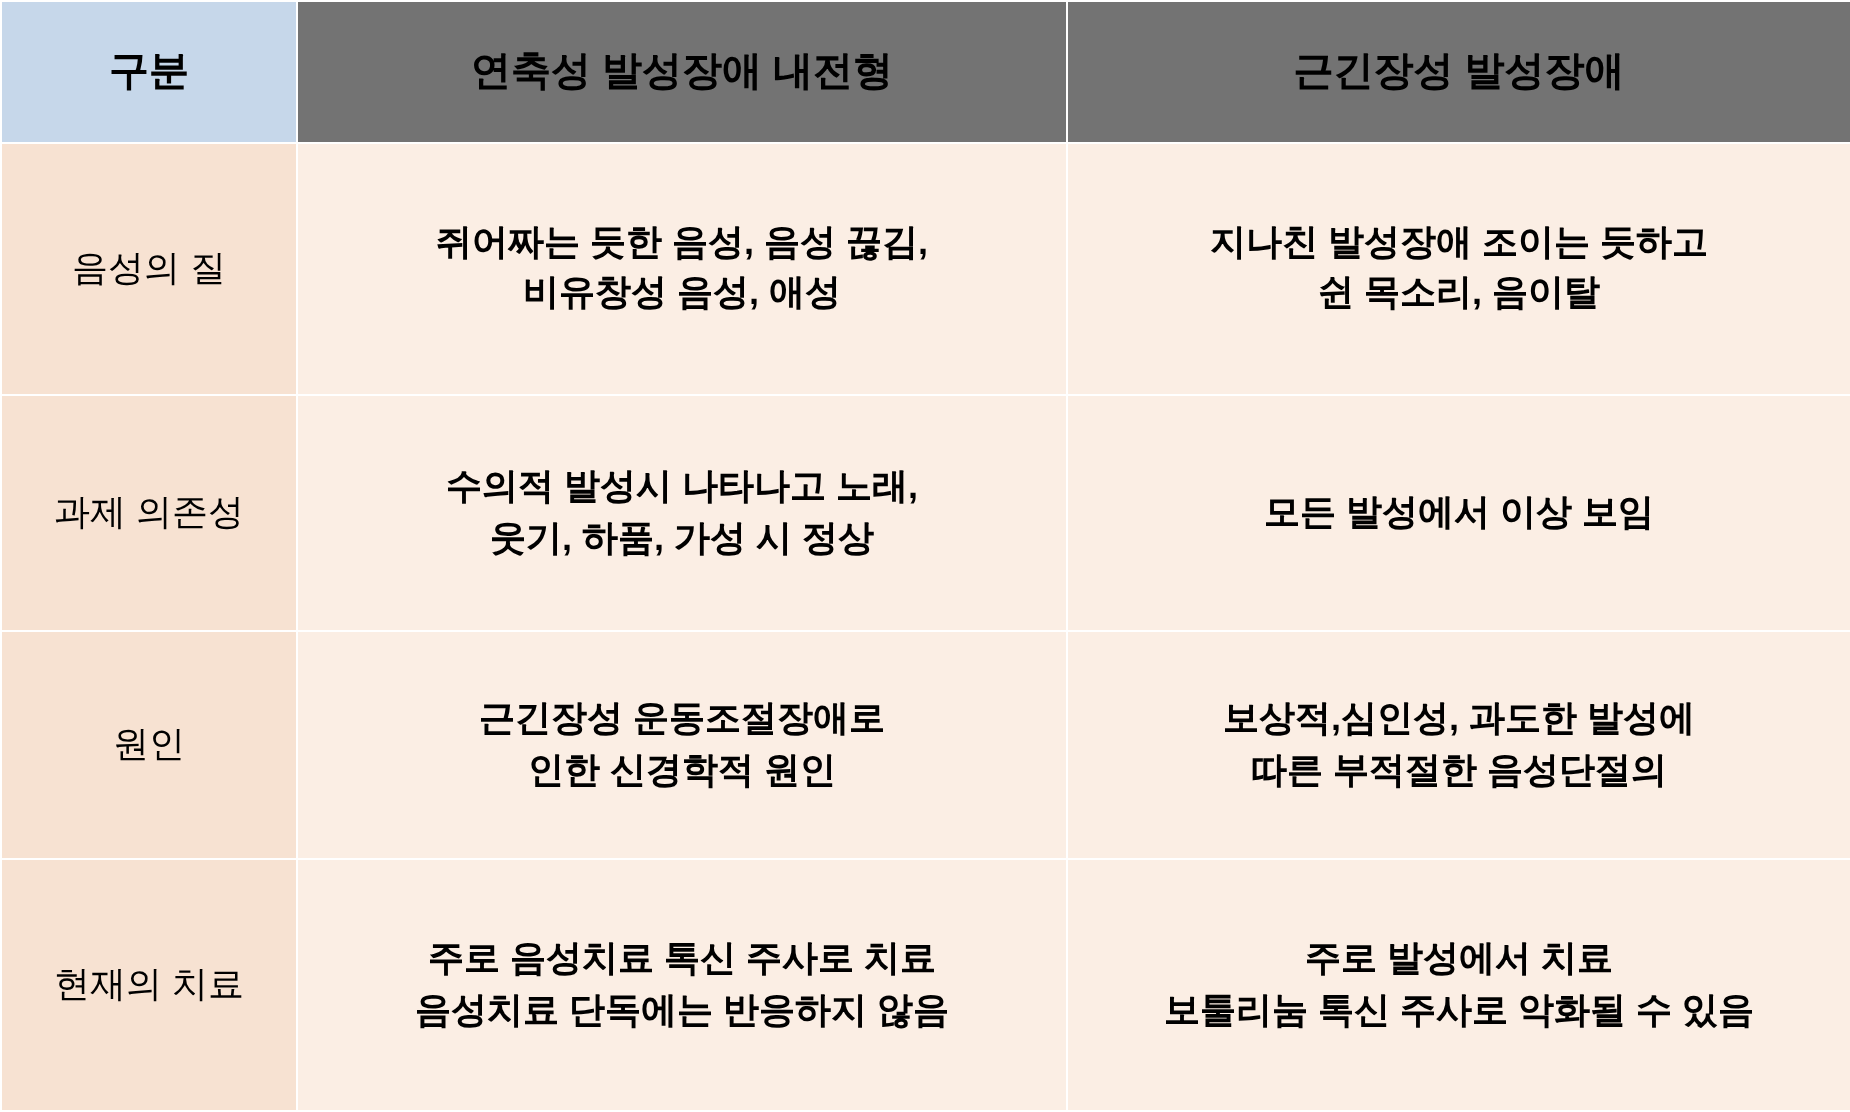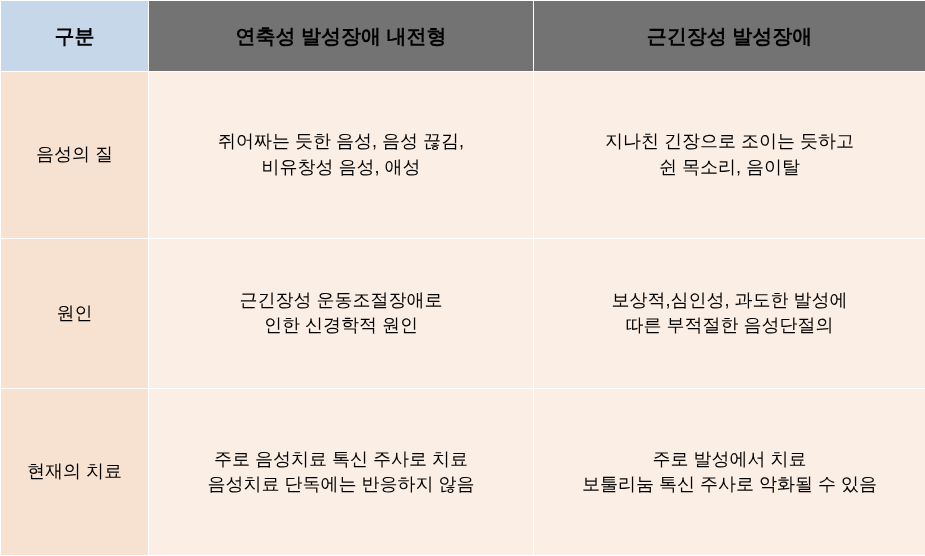--- a/index.html
+++ b/index.html
@@ -49,21 +49,21 @@
   tbody th.row-label {
     background: #f7e2d2;
     color: #000000;
     font-size: 18px;
     font-weight: normal;
   }
   tbody td.cell {
     background: #fbeee4;
     color: #000000;
     font-size: 18px;
-    font-weight: normal;
+    font-weight: bold;
   }
 
   .line {
     display: block;
     white-space: nowrap;
   }
   tr.r-quality th, tr.r-quality td { height: 96px; }
   tr.r-task th, tr.r-task td { height: 90px; }
   tr.r-cause th, tr.r-cause td { height: 86px; }
   tr.r-break th, tr.r-break td { height: 82px; }
@@ -89,25 +89,37 @@
 
     <tr class="r-quality">
       <th class="row-label">
         <span class="line">음성의 질</span>
       </th>
       <td class="cell">
         <span class="line">쥐어짜는 듯한 음성, 음성 끊김,</span>
         <span class="line">비유창성 음성, 애성</span>
       </td>
       <td class="cell">
-        <span class="line">지나친 긴장으로 조이는 듯하고</span>
+        <span class="line">지나친 발성장애 조이는 듯하고</span>
         <span class="line">쉰 목소리, 음이탈</span>
       </td>
     </tr>
 
+    <tr class="r-task">
+      <th class="row-label">
+        <span class="line">과제 의존성</span>
+      </th>
+      <td class="cell">
+        <span class="line">수의적 발성시 나타나고 노래,</span>
+        <span class="line">웃기, 하품, 가성 시 정상</span>
+      </td>
+      <td class="cell">
+        <span class="line">모든 발성에서 이상 보임</span>
+      </td>
+    </tr>
 
     <tr class="r-cause">
       <th class="row-label">
         <span class="line">원인</span>
       </th>
       <td class="cell">
         <span class="line">근긴장성 운동조절장애로</span>
         <span class="line">인한 신경학적 원인</span>
       </td>
       <td class="cell">

